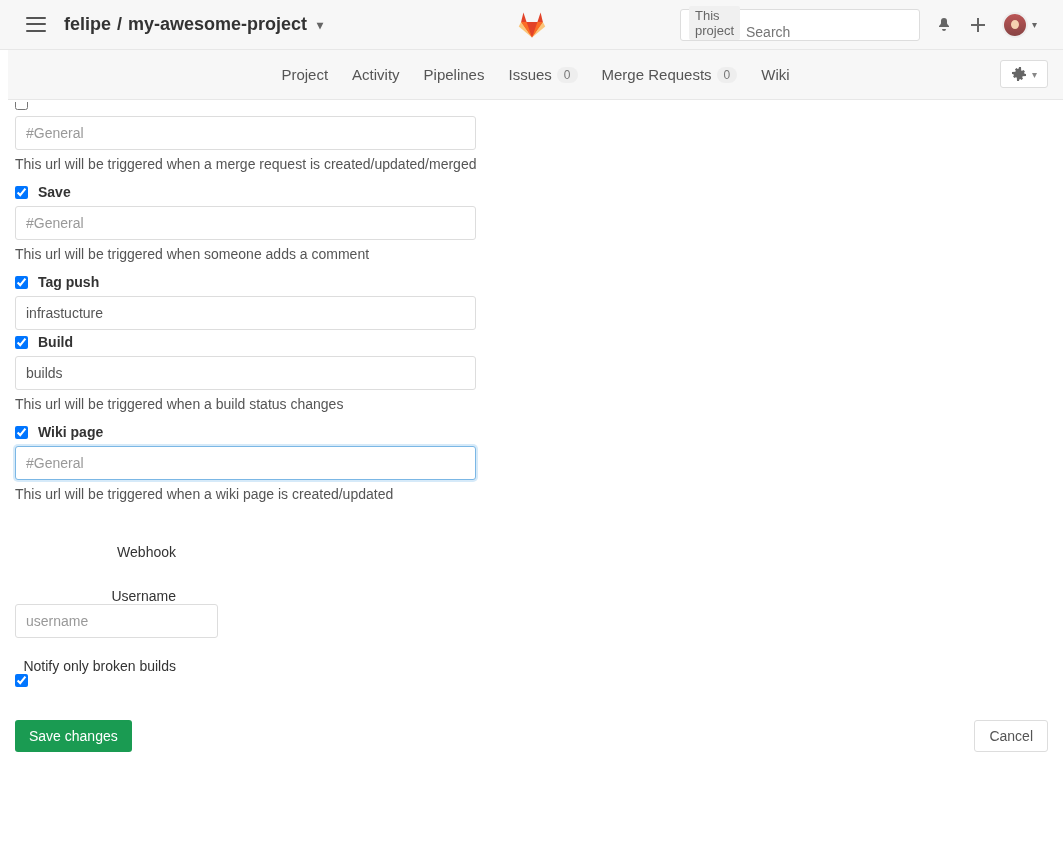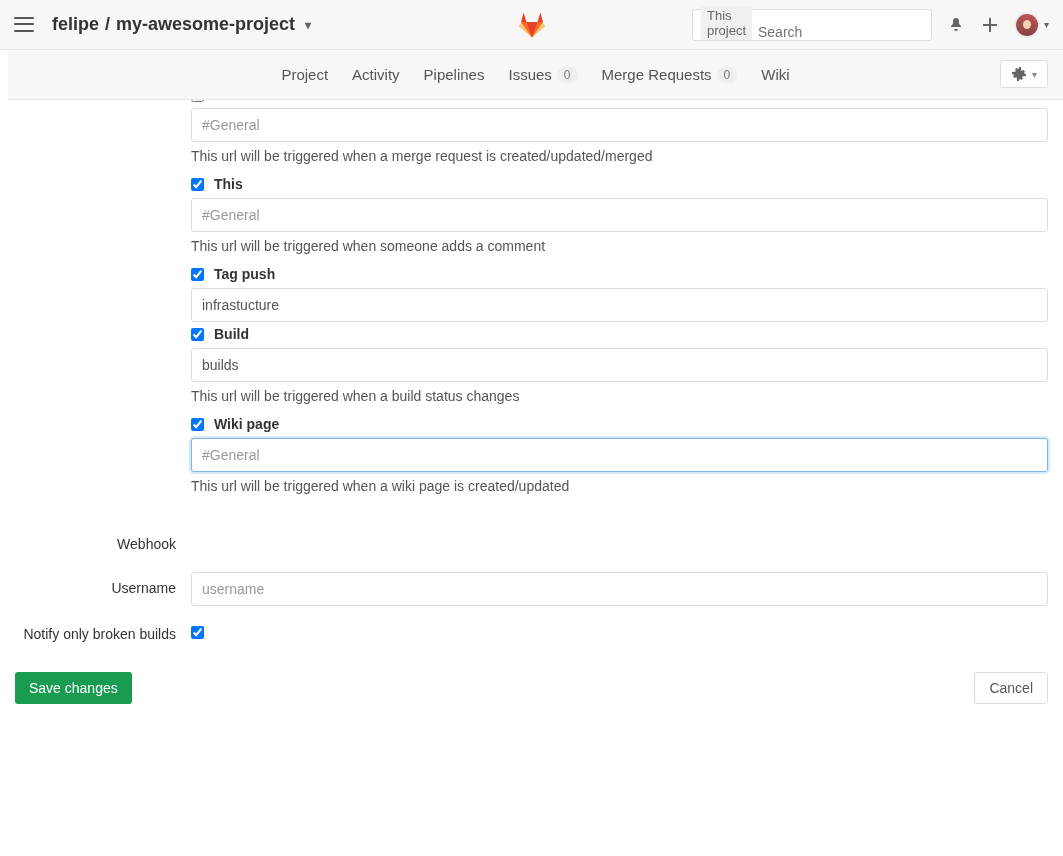--- a/index.html
+++ b/index.html
@@ -9,21 +9,21 @@
     color: #333;
     background: #fff;
     width: 1063px;
   }
   .top-header {
     height: 50px;
     background: #f7f7f7;
     border-bottom: 1px solid #e7e7e7;
     display: flex;
     align-items: center;
-    padding: 0 14px;
+    padding: 0 26px;
     position: relative;
   }
   .hamburger {
     width: 20px; height: 20px;
     display: flex; flex-direction: column;
     justify-content: space-around;
     cursor: pointer;
     margin-right: 18px;
   }
   .hamburger span {
@@ -113,20 +113,21 @@
     background:#fff; cursor:pointer;
   }
 
   .page {
     padding: 0 15px 40px 15px;
   }
   .form-row {
     display:flex;
     margin-top: 20px;
     align-items: flex-start;
+    flex-direction: column;
   }
   .form-label-col {
     width: 176px;
     text-align:right;
     padding-right:15px;
     padding-top:8px;
     color:#333;
     font-size:14px;
   }
   .form-field-col {
@@ -277,21 +278,21 @@
           <input type="checkbox" style="">
           <span class="field-title" style="visibility:hidden;">Merge request</span>
         </div>
         <input class="text-input" type="text" placeholder="#General" style="">
         <div class="helper">This url will be triggered when a merge request is created/updated/merged</div>
       </div>
 
       <div class="field-block">
         <div class="check-line">
           <input type="checkbox" checked="" style="">
-          <span class="field-title">This</span>
+          <span class="field-title">Save</span>
         </div>
         <input class="text-input" type="text" placeholder="#General" style="">
         <div class="helper">This url will be triggered when someone adds a comment</div>
       </div>
 
       <div class="field-block">
         <div class="check-line">
           <input type="checkbox" checked="" style="">
           <span class="field-title">Tag push</span>
         </div>

